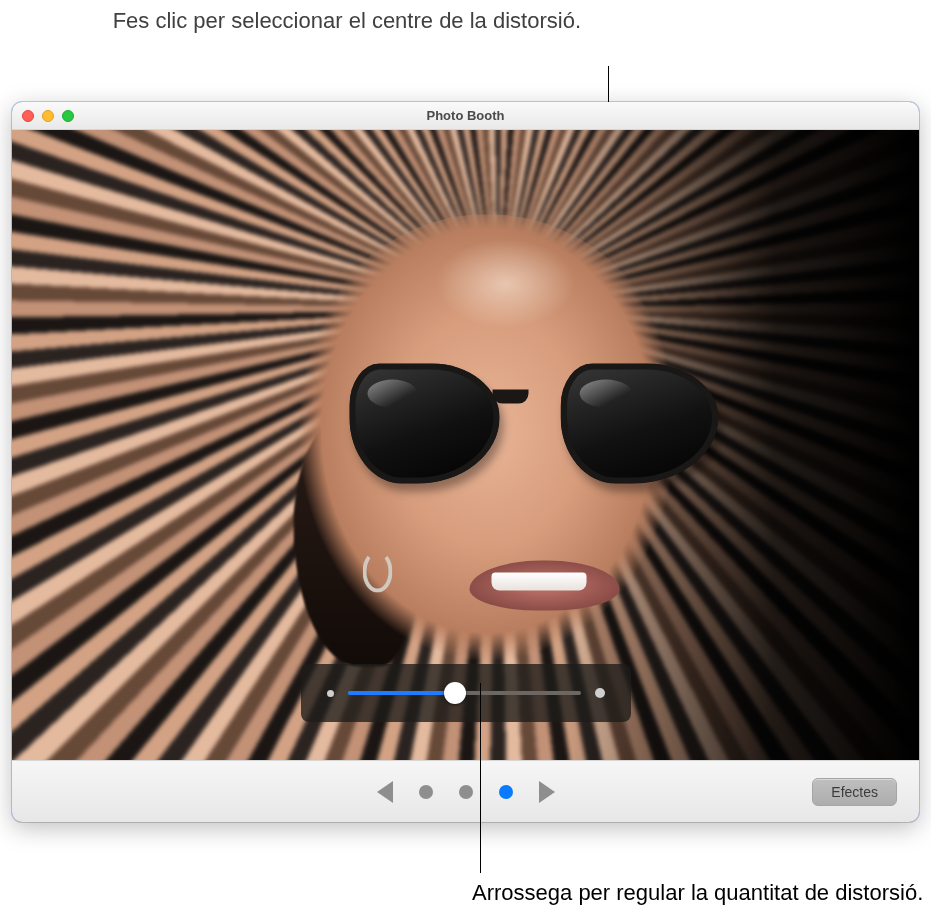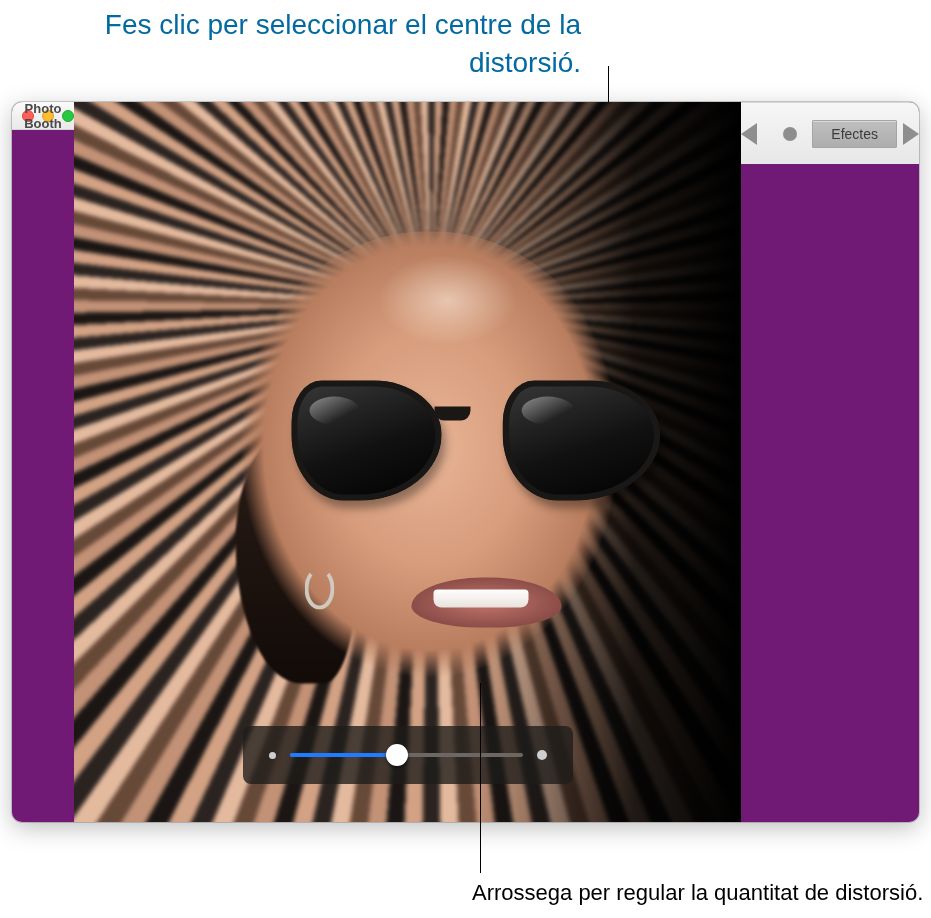--- a/index.html
+++ b/index.html
@@ -11,23 +11,23 @@
     position: relative;
     overflow: hidden;
   }
 
   
   .callout-top {
     position: absolute;
     top: 6px;
     right: 350px;
     text-align: right;
-    font-size: 28px;
+    font-size: 22px;
     line-height: 1.35;
-    color: #0369a1;
+    color: #404040;
   }
   .callout-top .leader {
     position: absolute;
     top: 60px;
     right: -28px;
     width: 1px;
     height: 150px;
     background: #000;
   }
 
@@ -53,23 +53,23 @@
   
   .window {
     position: absolute;
     top: 102px;
     left: 12px;
     width: 907px;
     height: 720px;
     border-radius: 10px;
     overflow: hidden;
     box-shadow: 0 0 0 1px rgba(0,0,0,0.18), 0 6px 24px rgba(0,0,0,0.25);
-    background: #701a75;
-    display: flex;
-    flex-direction: row;
+    background: #3b82f6;
+    display: flex;
+    flex-direction: column;
   }
 
   .titlebar {
     height: 28px;
     background: linear-gradient(#fafafa, #e9e9e9);
     border-bottom: 1px solid #d5d5d5;
     display: flex;
     align-items: center;
     position: relative;
   }
@@ -282,21 +282,21 @@
 
   .effects-btn {
     position: absolute;
     right: 22px;
     top: 50%;
     transform: translateY(-50%);
     background: linear-gradient(#bfbfbf, #adadad);
     color: #3b3b3b;
     font-size: 14px;
     padding: 5px 18px;
-    border-radius: 1px;
+    border-radius: 6px;
     border: 1px solid #a5a5a5;
     box-shadow: inset 0 1px 0 rgba(255,255,255,0.4);
     cursor: pointer;
   }
 </style>
 </head>
 <body>
 
 <div class="callout-top">
   <span>Fes clic per seleccionar el centre de la distorsió.</span>

